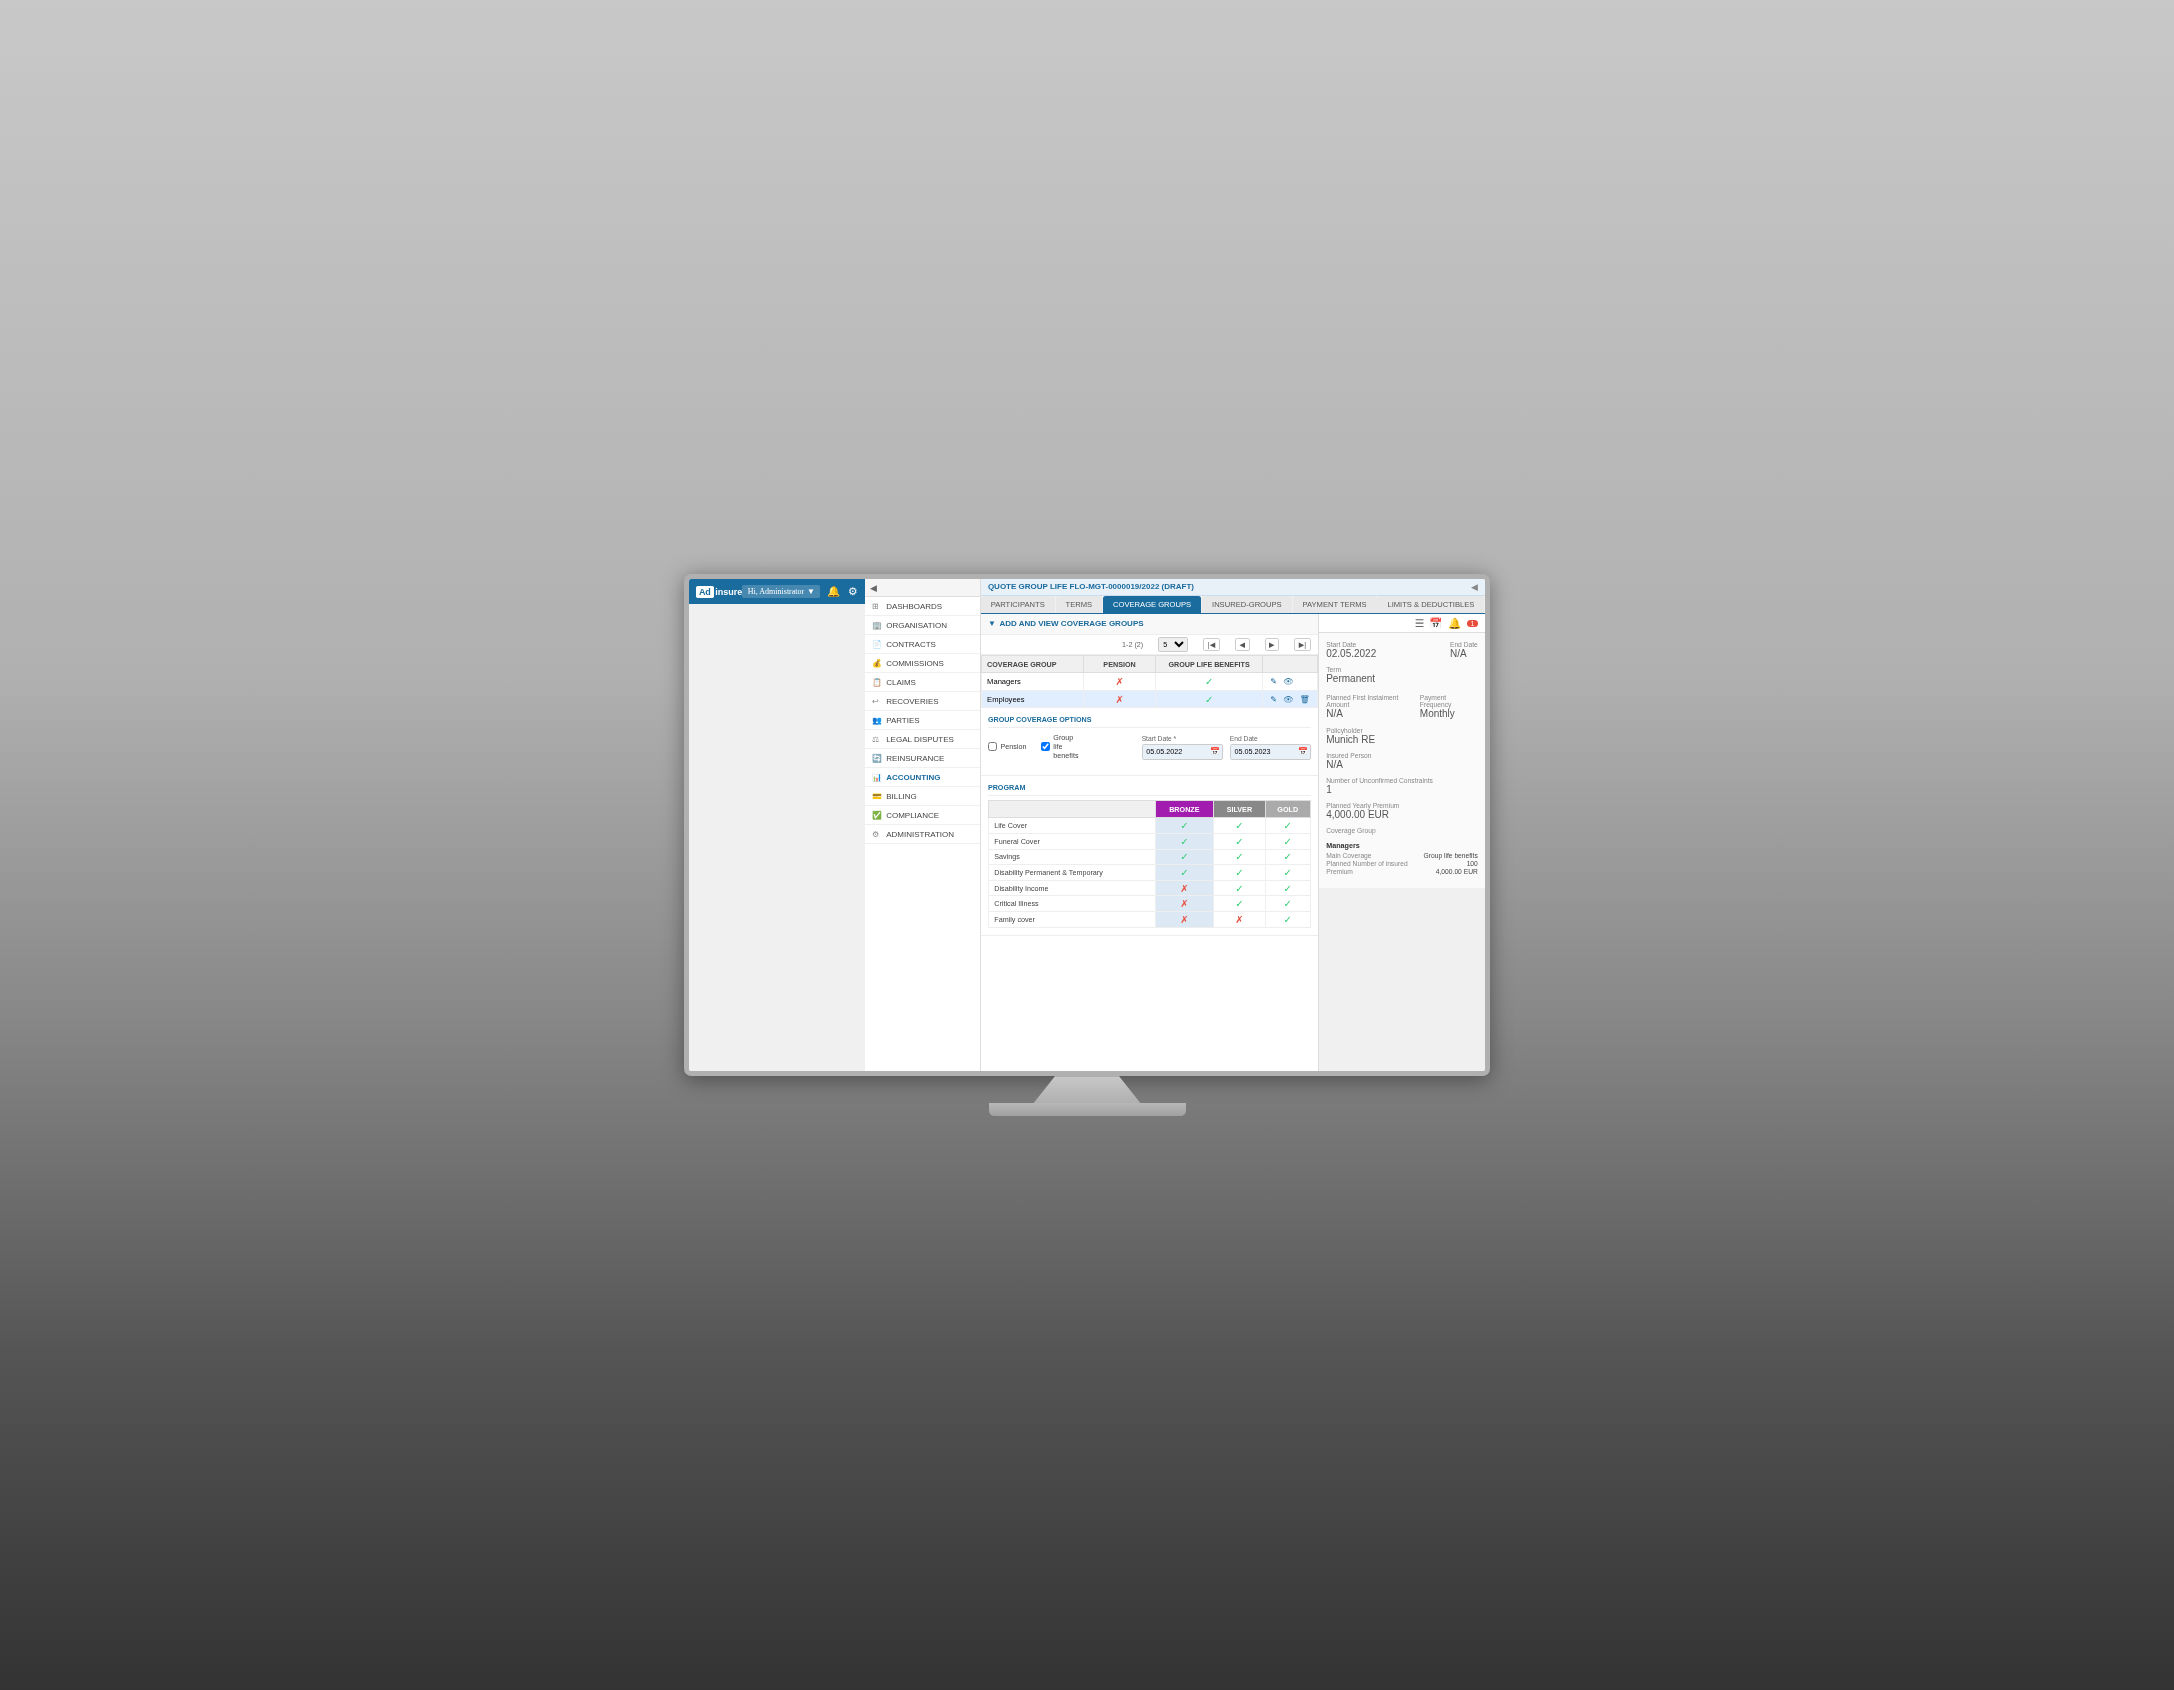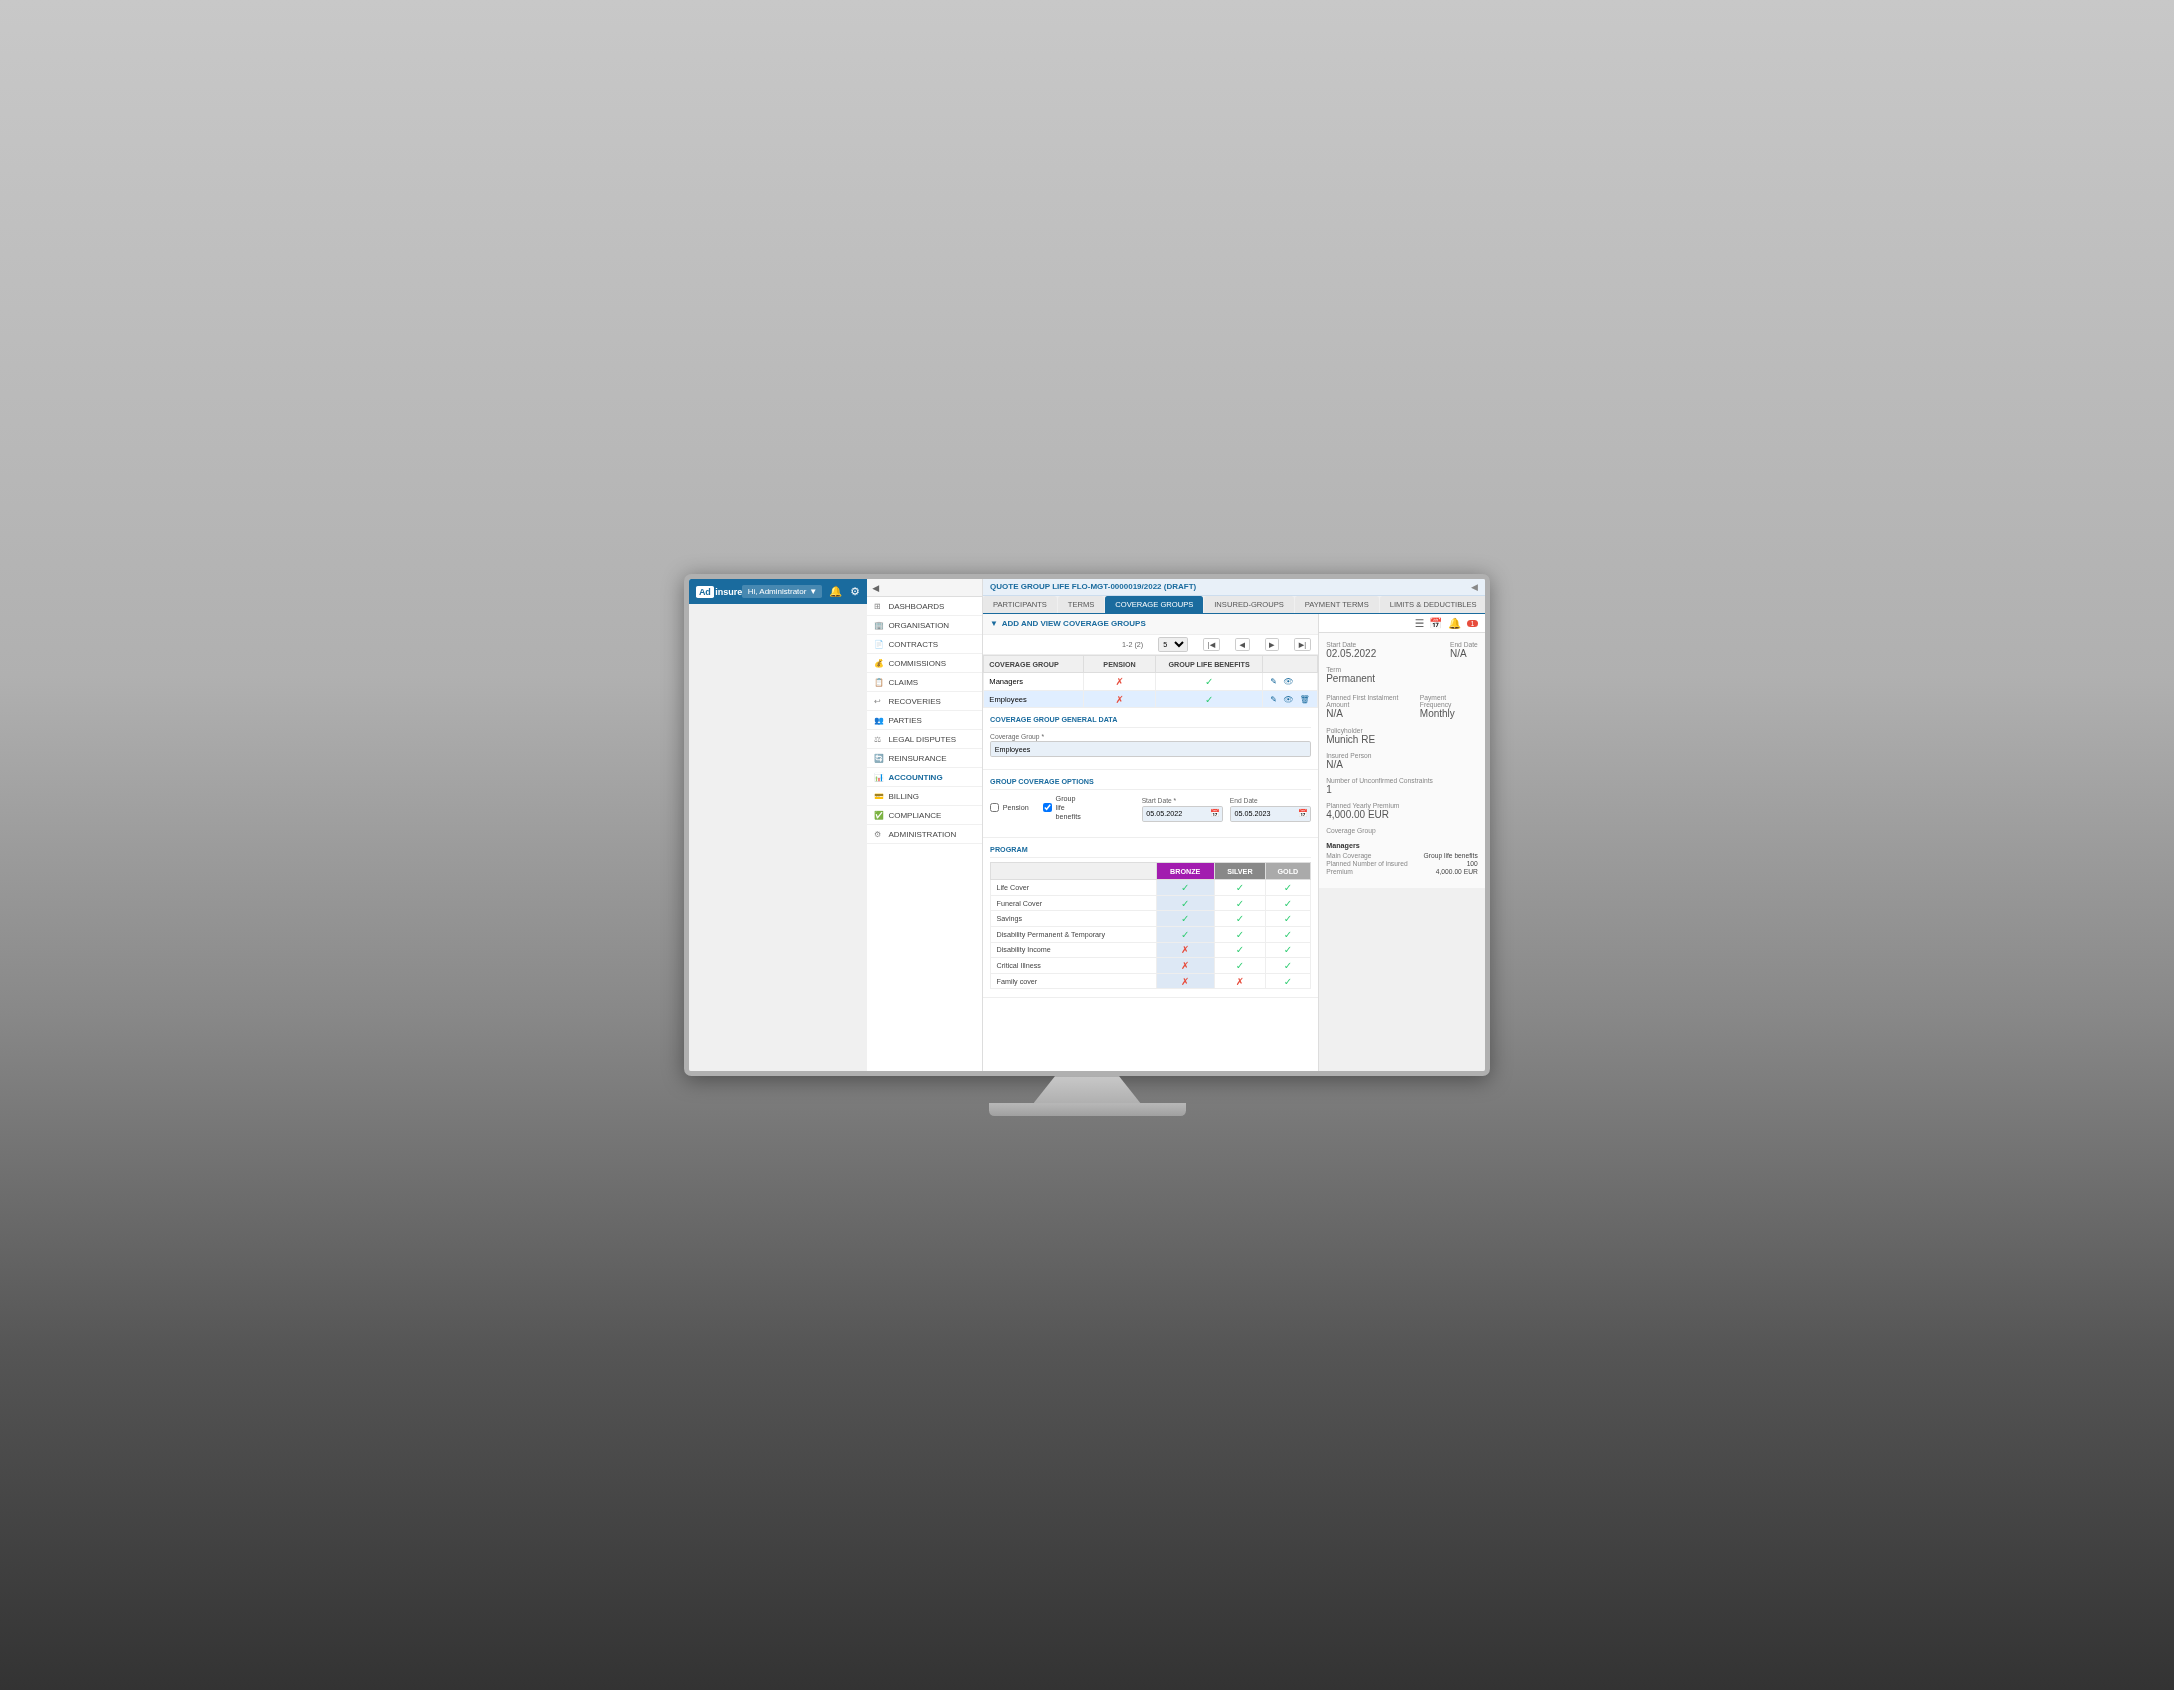--- a/index.html
+++ b/index.html
@@ -90,20 +90,21 @@
       background: rgba(255,255,255,0.2);
       border: none;
       color: white;
       font-size: 8px;
       padding: 1.8px 5.4px;
       border-radius: 1.8px;
       cursor: pointer;
       display: flex;
       align-items: center;
       gap: 2.7px;
+      font-family: Liberation Serif, serif;
     }
     .nav-icon {
       color: white;
       font-size: 10.7px;
       cursor: pointer;
     }
 
     
     .main-layout {
       display: flex;
@@ -591,29 +592,20 @@
                       <div class="row-actions">
                         <button class="row-action-btn">✎</button>
                         <button class="row-action-btn">👁</button>
                         <button class="row-action-btn">🗑</button>
                       </div>
                     </td>
                   </tr>
                 </tbody>
               </table>
 
-              <div class="form-section">
-                <div class="form-section-title">COVERAGE GROUP GENERAL DATA</div>
-                <div class="form-row">
-                  <div class="form-group">
-                    <label class="form-label">Coverage Group *</label>
-                    <input class="form-input" type="text" value="Employees" style="">
-                  </div>
-                </div>
-              </div>
 
               <div class="form-section">
                 <div class="form-section-title">GROUP COVERAGE OPTIONS</div>
                 <div style="display:flex; align-items:center; gap:14.3px; margin-bottom:5.4px;">
                   <div class="checkbox-row">
                     <input type="checkbox" id="pension" style="">
                     <label for="pension">Pension</label>
                   </div>
                   <div class="checkbox-row">
                     <input type="checkbox" id="grouplife" checked="" style="">

